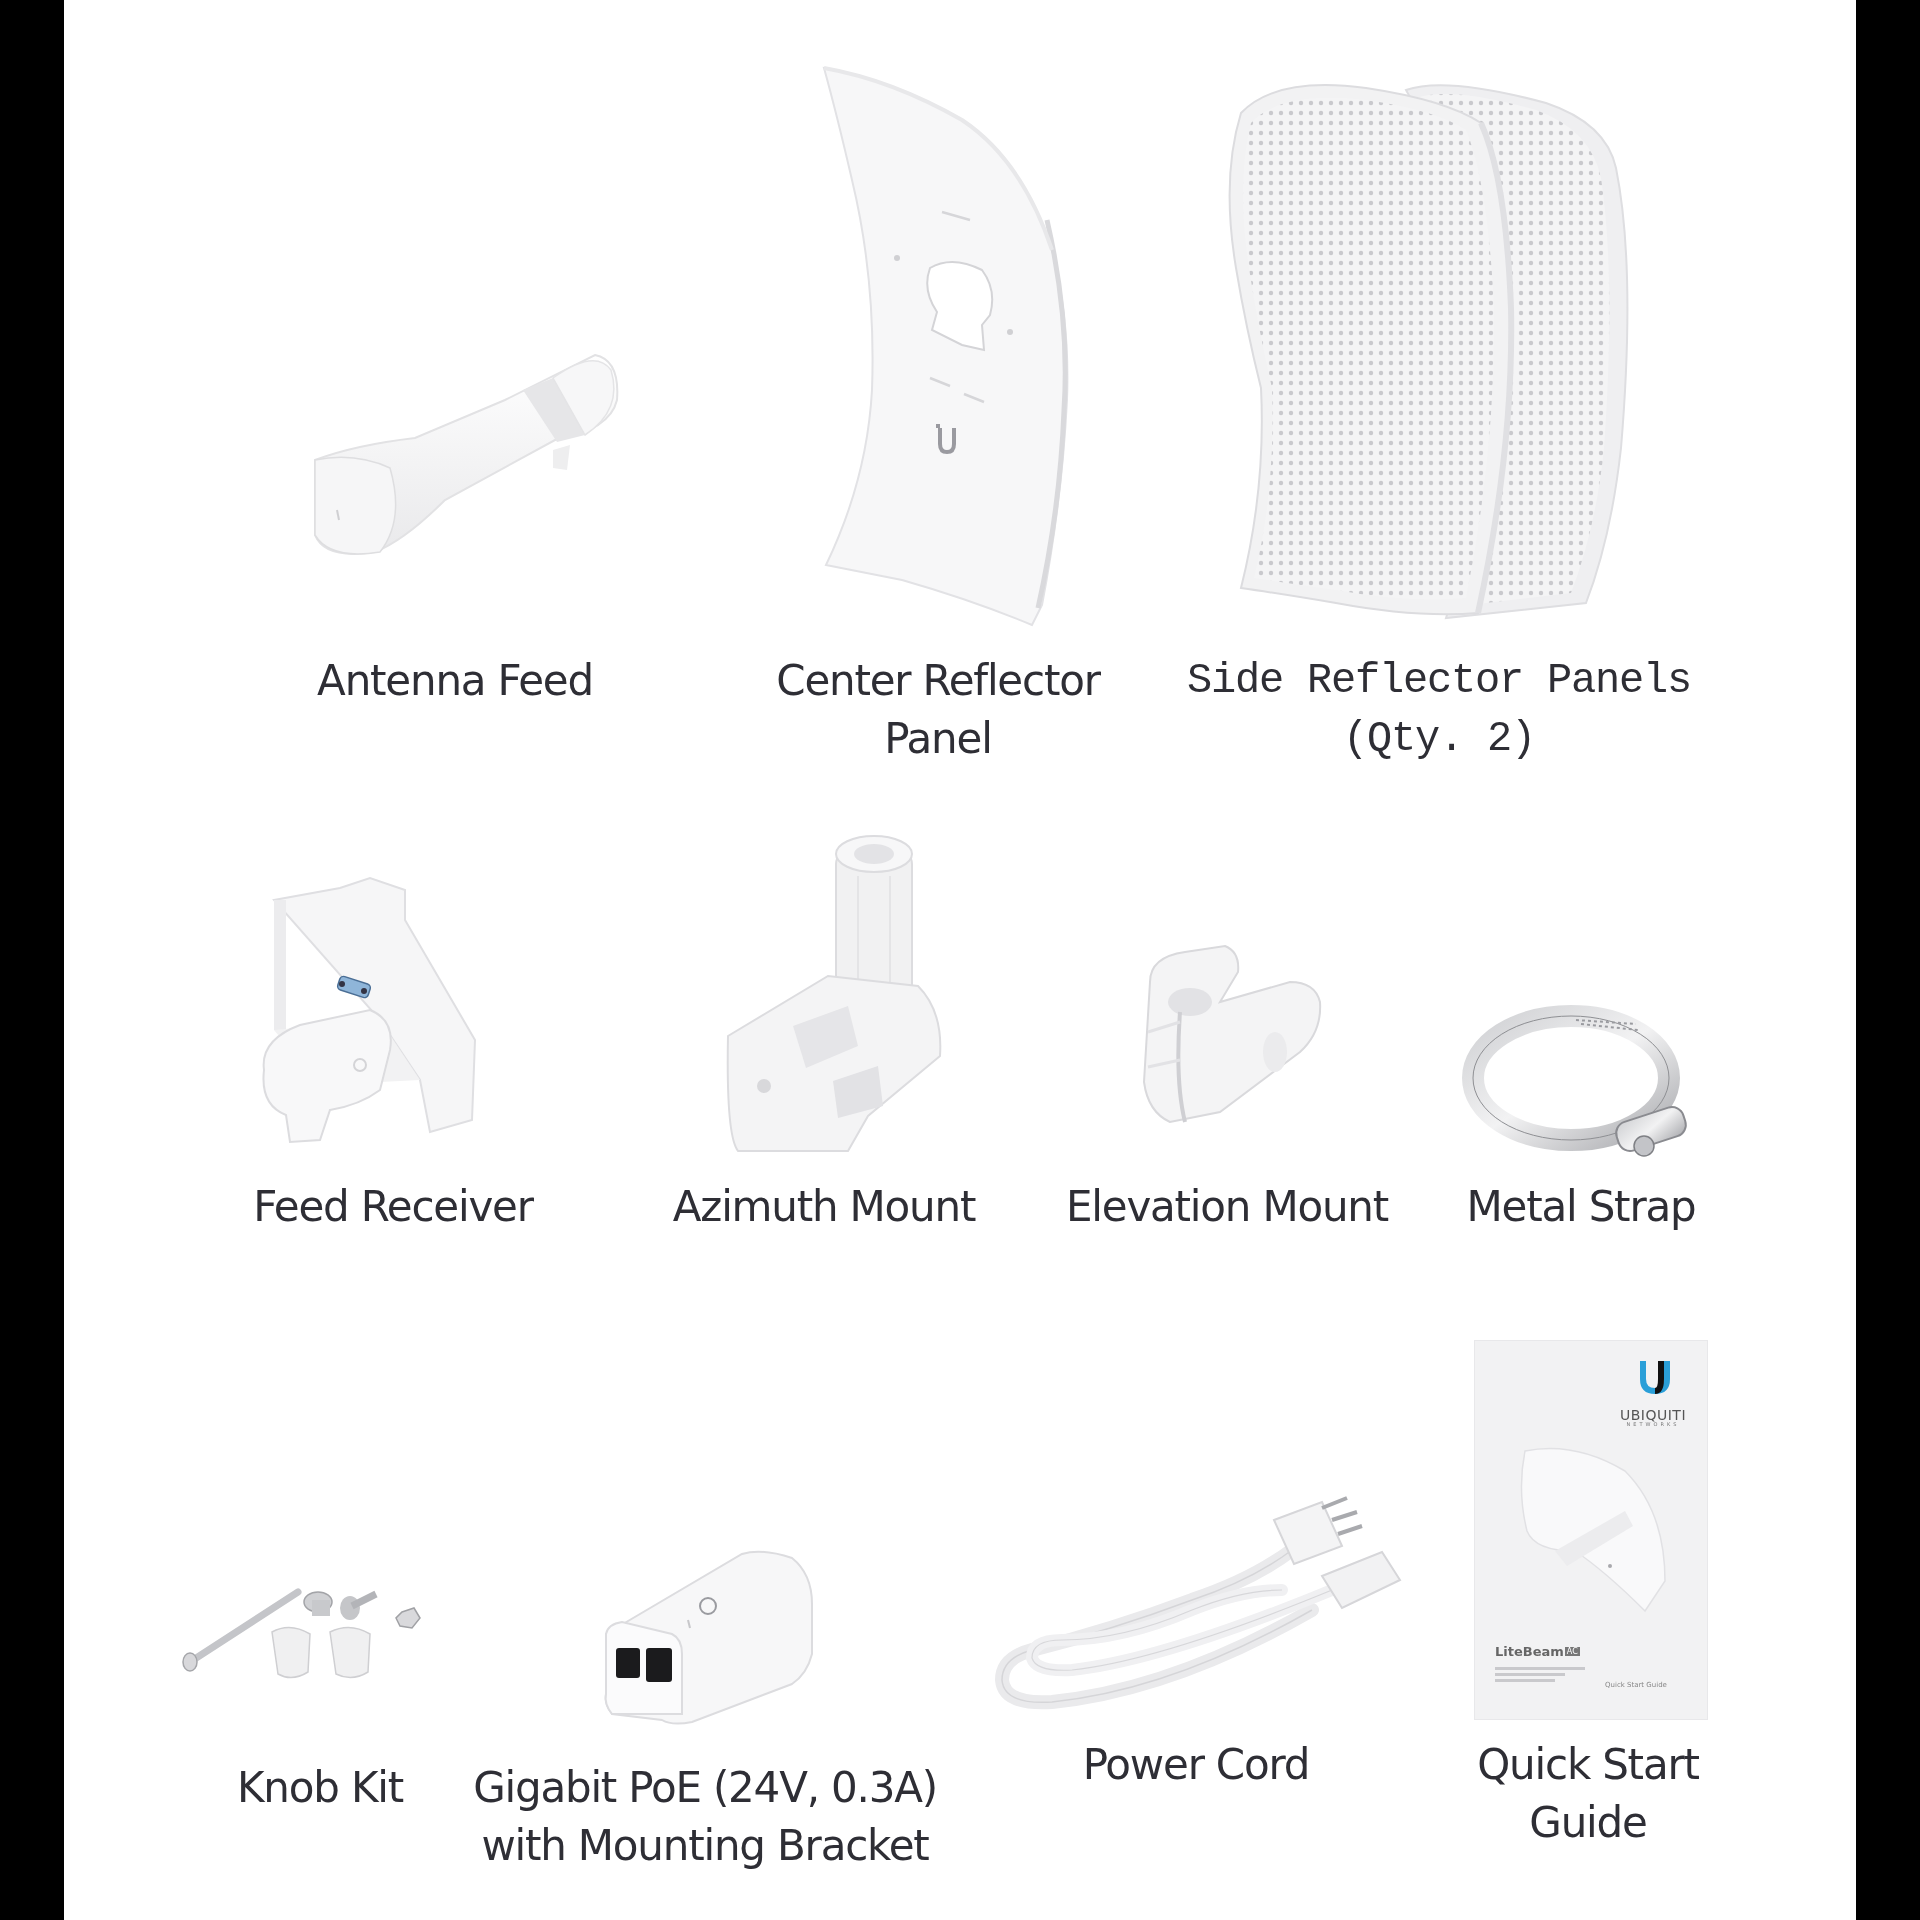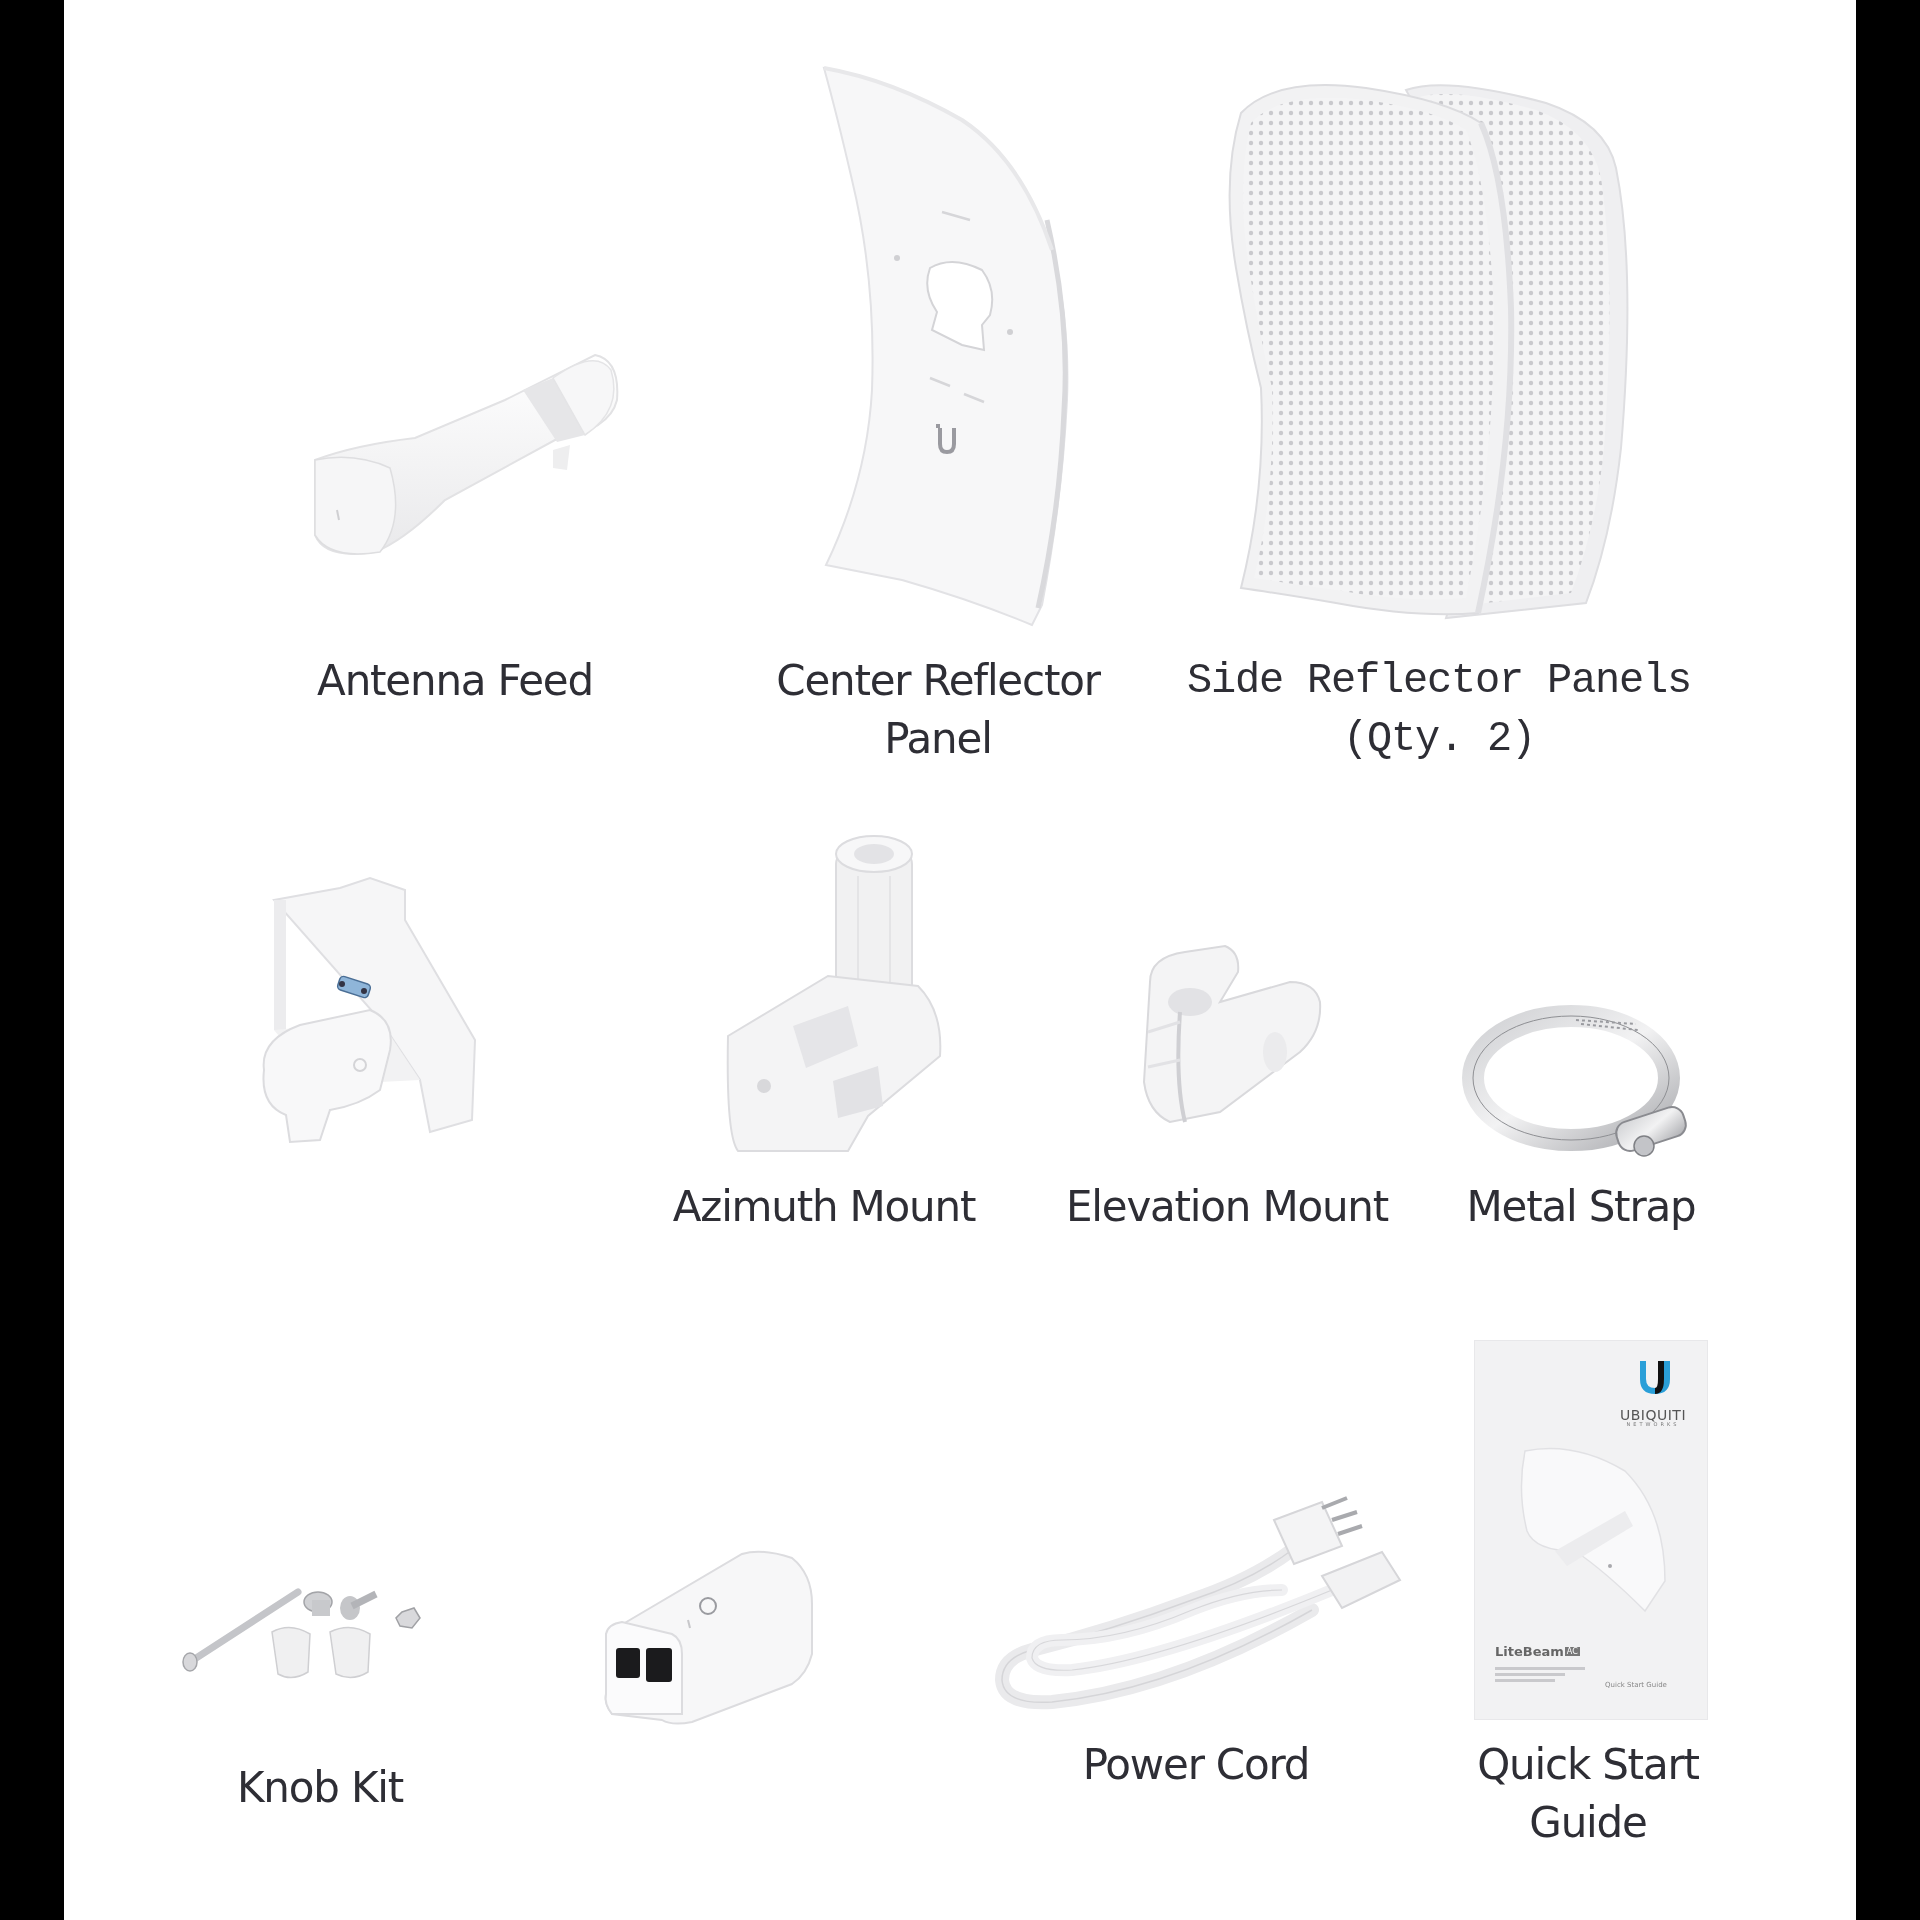--- a/index.html
+++ b/index.html
@@ -143,20 +143,23 @@
         </linearGradient>
       </defs>
       <ellipse cx="105" cy="82" rx="98" ry="62" fill="none" stroke="url(#steel)" stroke-width="22"></ellipse>
       <ellipse cx="105" cy="82" rx="98" ry="62" fill="none" stroke="#8e8f93" stroke-width="1"></ellipse>
       <path d="M110 24 L170 28 M115 28 L172 34" stroke="#9a9ba0" stroke-width="2" stroke-dasharray="3 3"></path>
       <rect x="150" y="118" width="70" height="30" rx="12" fill="url(#steel)" stroke="#8a8b90" stroke-width="2" transform="rotate(-18 185 133)"></rect>
       <circle cx="178" cy="150" r="10" fill="#c3c4c8" stroke="#7f8085" stroke-width="1.5"></circle>
     </svg>
   </div>
 
+  <div class="label" style="left:329px;top:1178px;">
+    <span>Feed Receiver</span>
+  </div>
   <div class="label" style="left:760px;top:1178px;">
     <span>Azimuth Mount</span>
   </div>
   <div class="label" style="left:1163px;top:1178px;">
     <span>Elevation Mount</span>
   </div>
   <div class="label" style="left:1517px;top:1178px;">
     <span>Metal Strap</span>
   </div>
 
@@ -219,20 +222,24 @@
       <div style="height:3px;background:#c9c9cc;margin:3px 0;width:90px;"></div>
       <div style="height:3px;background:#c9c9cc;margin:3px 0;width:70px;"></div>
       <div style="height:3px;background:#c9c9cc;margin:3px 0;width:60px;"></div>
     </div>
     <div class="abs" style="left:130px;top:340px;font-size:7px;color:#888;white-space:nowrap;">Quick Start Guide</div>
   </div>
 
   <div class="label" style="left:256px;top:1759px;">
     <span>Knob Kit</span>
   </div>
+  <div class="label" style="left:641px;top:1759px;">
+    <span>Gigabit PoE (24V, 0.3A)</span>
+    <span>with Mounting Bracket</span>
+  </div>
   <div class="label" style="left:1132px;top:1736px;">
     <span>Power Cord</span>
   </div>
   <div class="label" style="left:1524px;top:1736px;">
     <span>Quick Start</span>
     <span>Guide</span>
   </div>
 
 </div>
 

